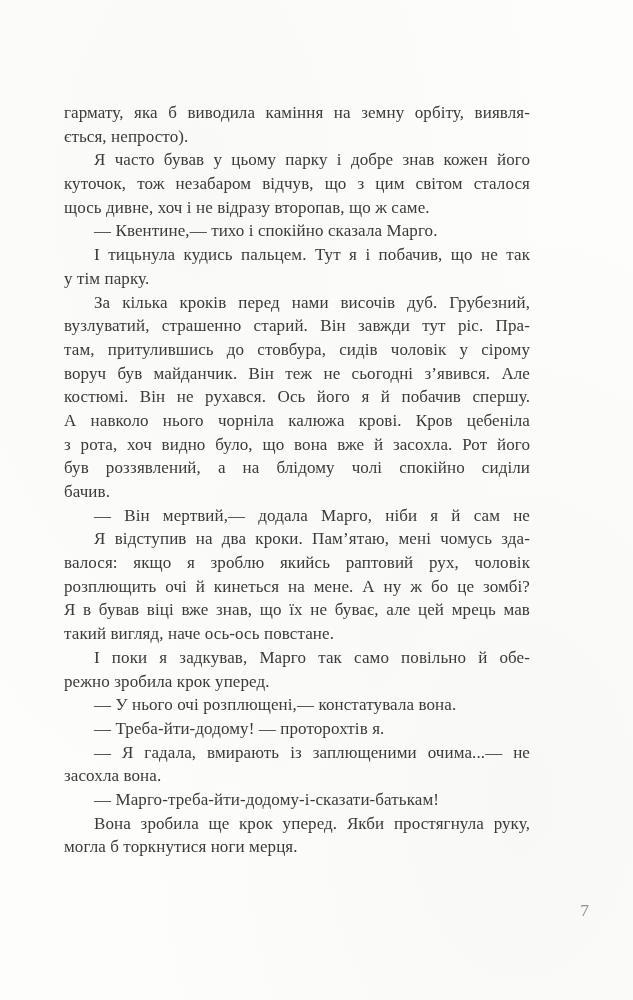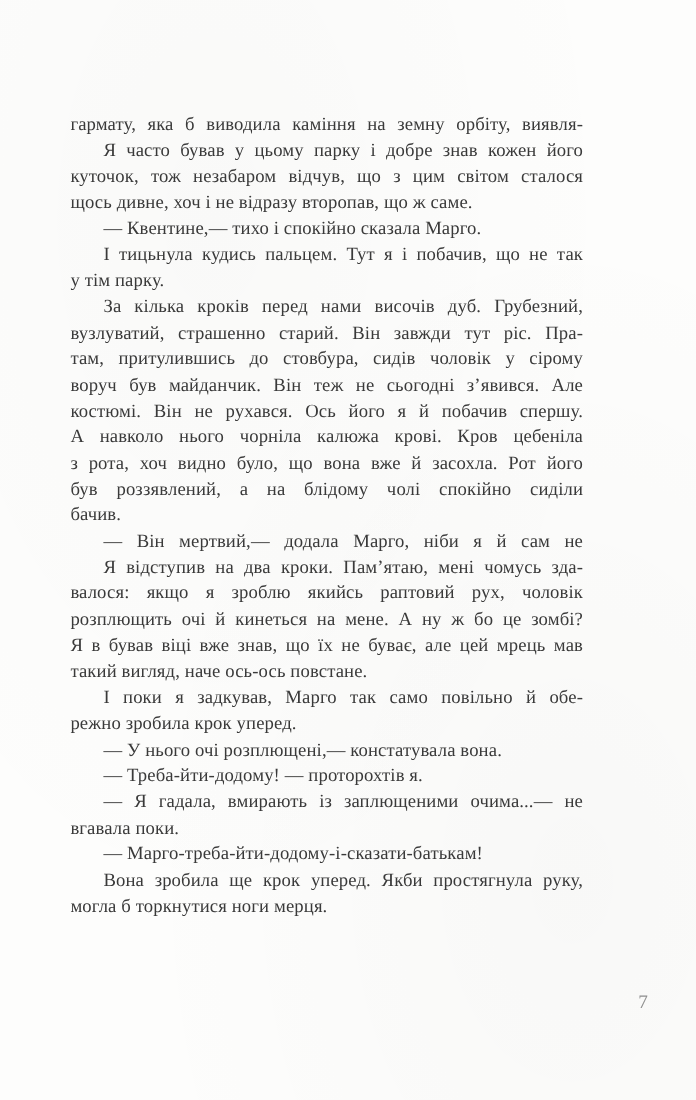--- a/index.html
+++ b/index.html
@@ -52,20 +52,21 @@
     line-height: 24px;
   }
 </style>
 </head>
 <body>
 
 <div class="page" style="color: rgb(58, 58, 58); padding-left: 17px;">
   <div class="text-block">
       <div class="paragraph">
         <div class="line j">гармату, яка б виводила каміння на земну орбіту, виявля-</div>
+        <div class="line">ється, непросто).</div>
       </div>
       <div class="paragraph">
         <div class="line j indent">Я часто бував у цьому парку і добре знав кожен його</div>
         <div class="line j">куточок, тож незабаром відчув, що з цим світом сталося</div>
         <div class="line">щось дивне, хоч і не відразу второпав, що ж саме.</div>
       </div>
       <div class="paragraph">
         <div class="line indent">— Квентине,— тихо і спокійно сказала Марго.</div>
       </div>
       <div class="paragraph">
@@ -98,21 +99,21 @@
         <div class="line">режно зробила крок уперед.</div>
       </div>
       <div class="paragraph">
         <div class="line indent">— У нього очі розплющені,— констатувала вона.</div>
       </div>
       <div class="paragraph">
         <div class="line indent">— Треба-йти-додому! — проторохтів я.</div>
       </div>
       <div class="paragraph">
         <div class="line j indent">— Я гадала, вмирають із заплющеними очима...— не</div>
-        <div class="line">вгавала поки.</div>
+        <div class="line">засохла вона.</div>
       </div>
       <div class="paragraph">
         <div class="line indent">— Марго-треба-йти-додому-і-сказати-батькам!</div>
       </div>
       <div class="paragraph">
         <div class="line j indent">Вона зробила ще крок уперед. Якби простягнула руку,</div>
         <div class="line">могла б торкнутися ноги мерця.</div>
       </div>
     </div>
   <div class="page-number" style="color: rgb(143, 143, 143);">7</div>

